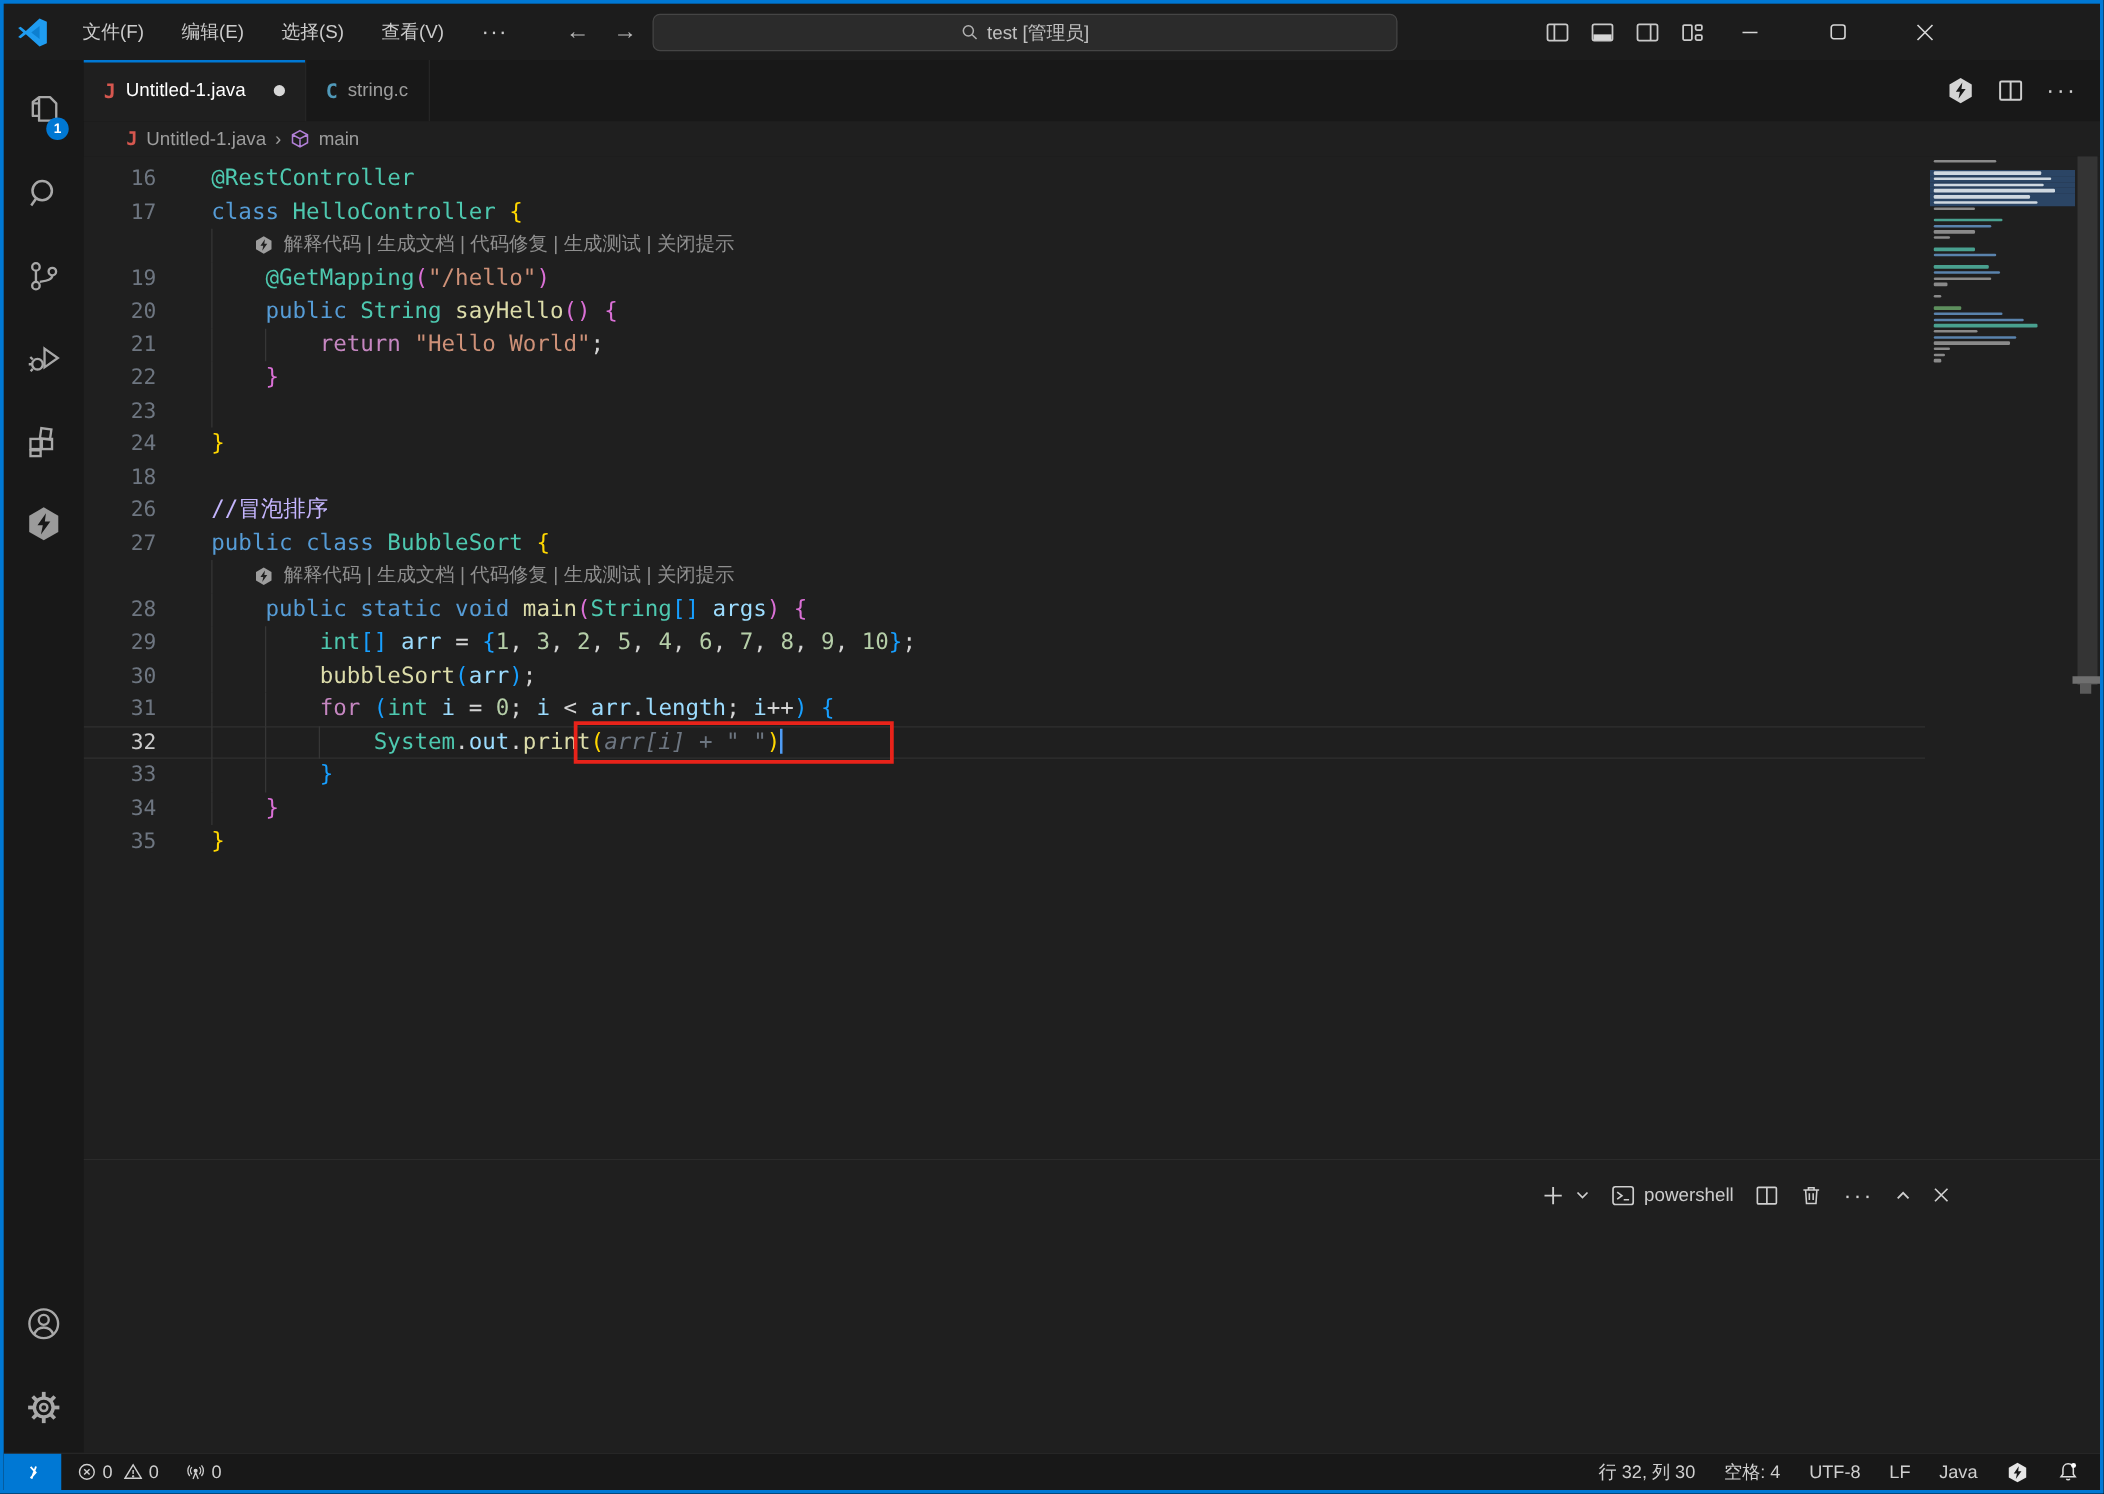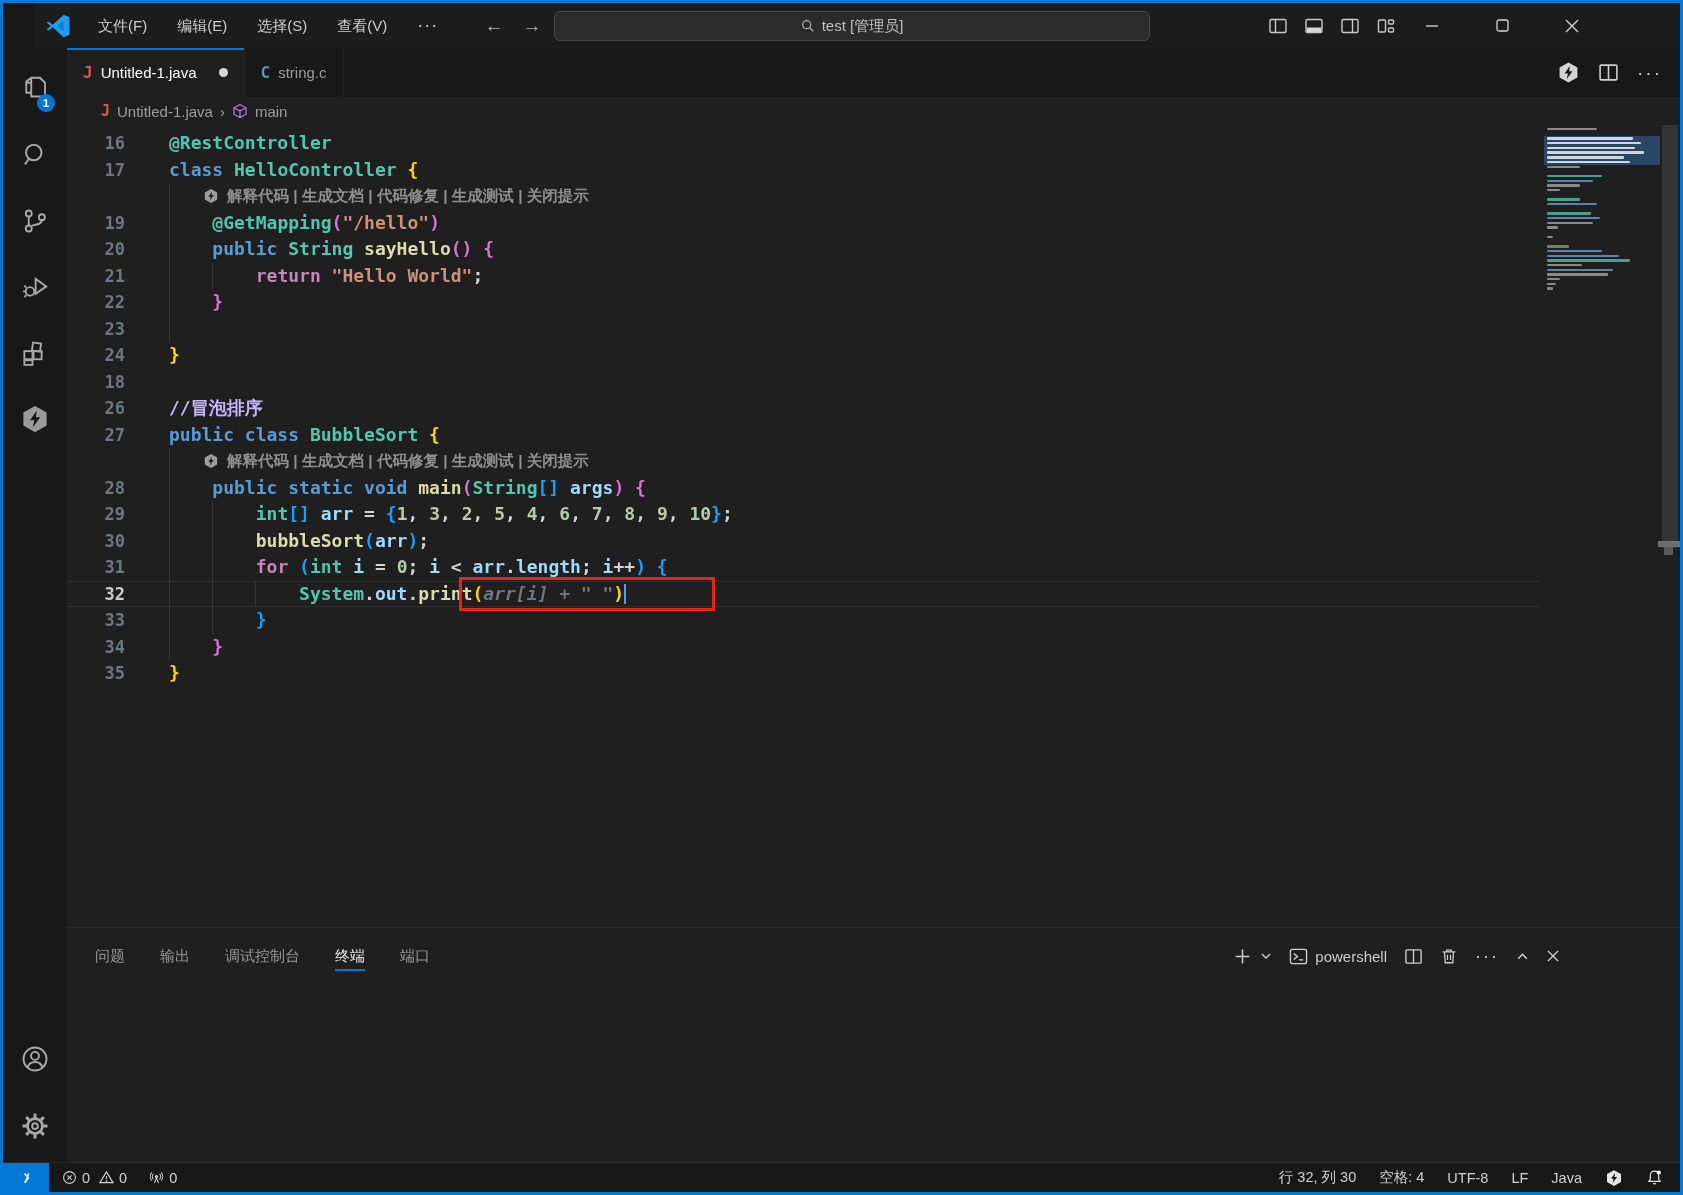--- a/index.html
+++ b/index.html
@@ -2,21 +2,21 @@
 <html style="--accent: #0078d4; --red: #e8231a; --caret: #4f9cf5;"><head>
 <meta charset="utf-8">
 <style>
   * { margin:0; padding:0; box-sizing:border-box; }
   html,body { background:#000; }
   body { font-family:"Liberation Sans","DejaVu Sans",sans-serif; }
   .window { position:relative; width:1683px; height:1195px; background:#181818;
             border:3px solid var(--accent,#0078d4); overflow:hidden; color:#cccccc; }
 
   
-  .titlebar { position:relative; height:45px; background:#1c1c1c; display:flex; align-items:center;margin-left:32px; }
+  .titlebar { position:relative; height:45px; background:#1c1c1c; display:flex; align-items:center; }
   .vslogo { width:26px; height:26px; margin:0 12px 0 10px; }
   .menubar { display:flex; height:100%; align-items:center; }
   .menu-item { padding:0 15px; font-size:15px; color:#cccccc; line-height:45px; cursor:default; }
   .nav-arrow { position:absolute; top:0; height:45px; width:28px; font-size:19px; color:#b9b9b9;
                display:flex; align-items:center; justify-content:center; }
   .searchbox { position:absolute; left:519px; top:8px; width:596px; height:30px; background:#2b2b2b;
                border:1px solid #454545; border-radius:6px; display:flex; align-items:center;
                justify-content:center; gap:7px; font-size:15px; color:#c0c0c0; }
   .layout-icons { position:absolute; left:1229px; top:0; height:45px; display:flex; align-items:center; gap:8px; }
   .layout-icons span { width:28px; height:28px; display:flex; align-items:center; justify-content:center; }
@@ -47,21 +47,21 @@
 
   
   .breadcrumb { height:28px; background:#1f1f1f; display:flex; align-items:center; gap:7px;
                 padding-left:34px; font-size:15px; color:#9d9d9d; }
   .crumb-sep { font-size:15px; color:#9d9d9d; }
 
   
   .editorwrap { position:relative; height:802px; background:#1f1f1f; overflow:hidden; }
   .codewrap { position:absolute; inset:0; padding-top:5px; font-family:"DejaVu Sans Mono",monospace;
               font-size:18px; }
-  .crow { position:relative; display:flex; height:26.5px; line-height:26.5px; width:calc(100% - 140px);font-weight:bold; }
+  .crow { position:relative; display:flex; height:26.5px; line-height:26.5px; width:calc(100% - 140px); }
   .crow.current { background:
       linear-gradient(#2f2f2f,#2f2f2f) top/100% 1px no-repeat,
       linear-gradient(#2f2f2f,#2f2f2f) bottom/100% 1px no-repeat; }
   .lnum { flex:none; width:102px; text-align:right; padding-right:44px; color:#6e7681; font-size:17px; }
   .lnum.active { color:#cccccc; }
   .ctext { position:relative; flex:1; white-space:pre; }
   .guide { position:absolute; top:0; bottom:0; width:1px; background:#363636; }
   .tk-kw{color:#569CD6} .tk-ctrl{color:#C586C0} .tk-type{color:#4EC9B0} .tk-fn{color:#DCDCAA}
   .tk-var{color:#9CDCFE} .tk-str{color:#CE9178} .tk-num{color:#B5CEA8} .tk-cmt{color:#c4b5fd}
   .tk-b1{color:#FFD700} .tk-b2{color:#DA70D6} .tk-b3{color:#179FFF} .tk-pln{color:#D4D4D4}
@@ -480,27 +480,20 @@
             </div>
             <div class="mm-row">
               <div class="mm-bar" style="width: 5%; background: rgb(138, 138, 138);"></div>
             </div>
           </div>
         <div class="vscroll"></div>
         <div class="scroll-t"></div>
       </div>
 
       <div class="panel">
-        <div class="panel-tabs" id="paneltabs">
-            <span class="panel-tab">问题</span>
-            <span class="panel-tab">输出</span>
-            <span class="panel-tab">调试控制台</span>
-            <span class="panel-tab active">终端</span>
-            <span class="panel-tab">端口</span>
-          </div>
         <div class="panel-toolbar">
           <span>
             <svg width="17" height="17" viewBox="0 0 16 16">
                 <path d="M8 1.5 V14.5 M1.5 8 H14.5" stroke="#cfcfcf" stroke-width="1.4"></path>
               </svg>
           </span>
           <span style="margin-left:-8px;">
             <svg width="12" height="12" viewBox="0 0 12 12">
                 <path d="M2 4 L6 8 L10 4" fill="none" stroke="#cfcfcf" stroke-width="1.4"></path>
               </svg>

